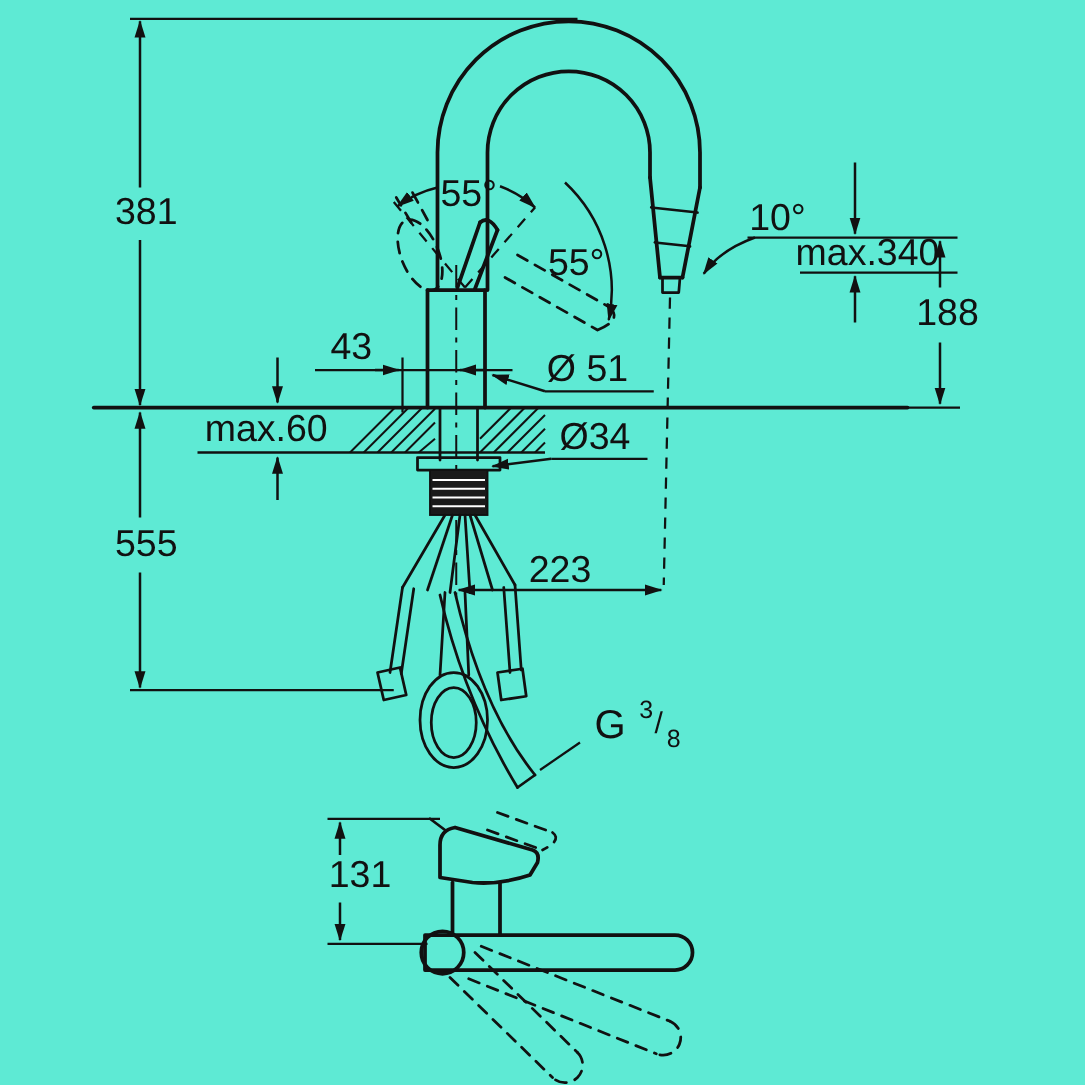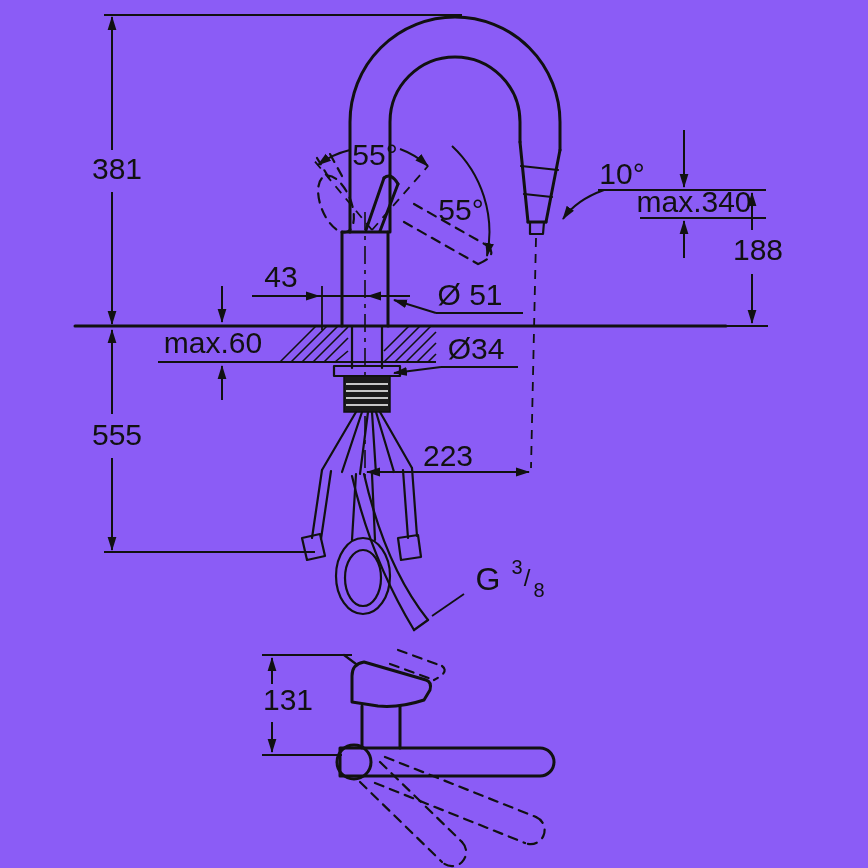--- a/index.html
+++ b/index.html
@@ -1,16 +1,16 @@
 <!DOCTYPE html>
 <html><head>
 <meta charset="utf-8">
 <style>
   html,body{margin:0;padding:0;background:#ffffff;}
-  .canvas{position:relative;width:868px;height:868px;background:#8b5cf6;overflow:hidden;}
+  .canvas{position:relative;width:868px;height:868px;background:#5eead4;overflow:hidden;}
   svg{display:block;}
   .draw{stroke:#111;stroke-width:3;fill:none;stroke-linecap:round;stroke-linejoin:round;}
   .draw2{stroke:#111;stroke-width:2.2;fill:none;stroke-linecap:round;stroke-linejoin:round;}
   .dim{stroke:#111;stroke-width:2;fill:none;}
   .thin{stroke:#111;stroke-width:1.8;fill:none;}
   .dash{stroke-dasharray:9 7;}
   .cl{stroke:#111;stroke-width:1.6;fill:none;stroke-dasharray:18 6 4 6;}
   .hatch{stroke:#111;stroke-width:1.6;fill:none;}
   .whiteln{stroke:#fff;stroke-width:1.6;fill:none;}
   text{font-family:"Liberation Sans","DejaVu Sans",sans-serif;font-size:30px;fill:#111;

